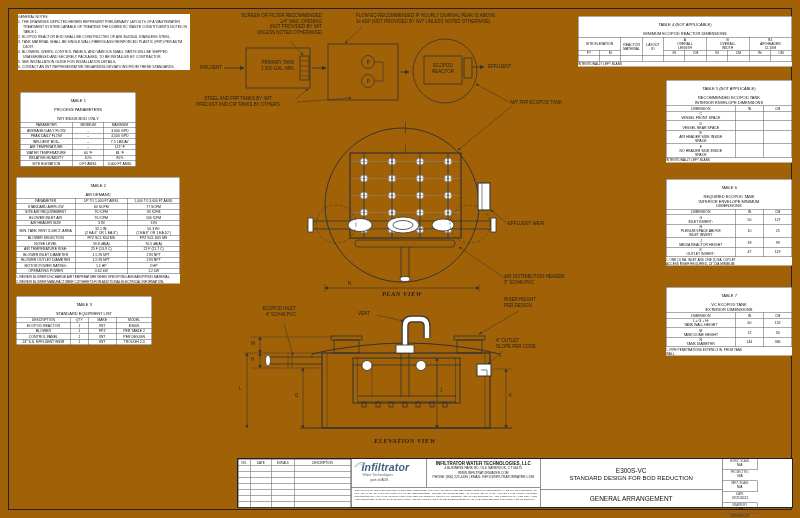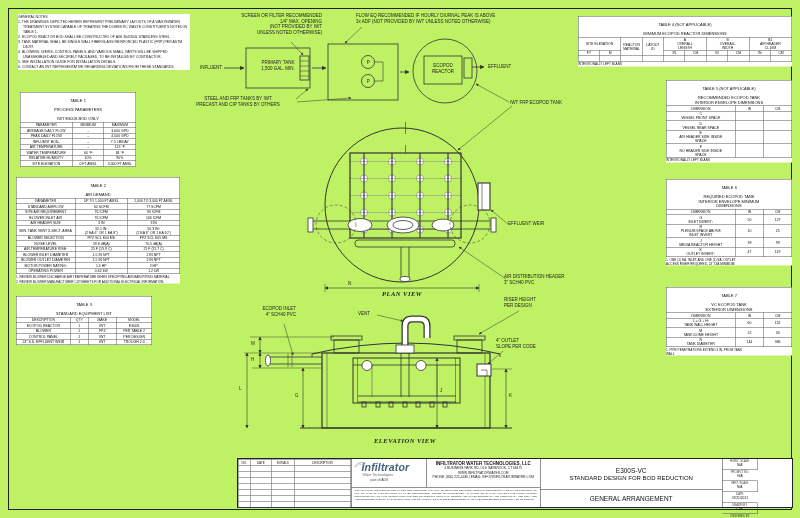--- a/index.html
+++ b/index.html
@@ -1,16 +1,16 @@
 <!DOCTYPE html>
 <html><head>
 <meta charset="utf-8">
 <style>
   html,body{margin:0;padding:0;background:#fff;}
-  #sheet{position:relative;width:800px;height:518px;background:#bef264;overflow:hidden;
+  #sheet{position:relative;width:800px;height:518px;background:#a16207;overflow:hidden;
          font-family:"Liberation Sans",sans-serif;color:#222;}
   #frame{position:absolute;left:8px;top:8px;width:782px;height:500px;border:1.5px solid #222;}
   svg.ovl{position:absolute;left:0;top:0;}
   
   .lbl{position:absolute;font-size:4.5px;line-height:1.25;color:#222;white-space:pre-line;}
   .lbl.r{text-align:right;}
   .lbl.c{text-align:center;}
   .viewttl{position:absolute;font-family:"Liberation Serif",serif;font-style:italic;font-weight:bold;
            font-size:6.5px;text-align:center;letter-spacing:.5px;}
   .dimletter{position:absolute;font-size:4.5px;color:#222;}

